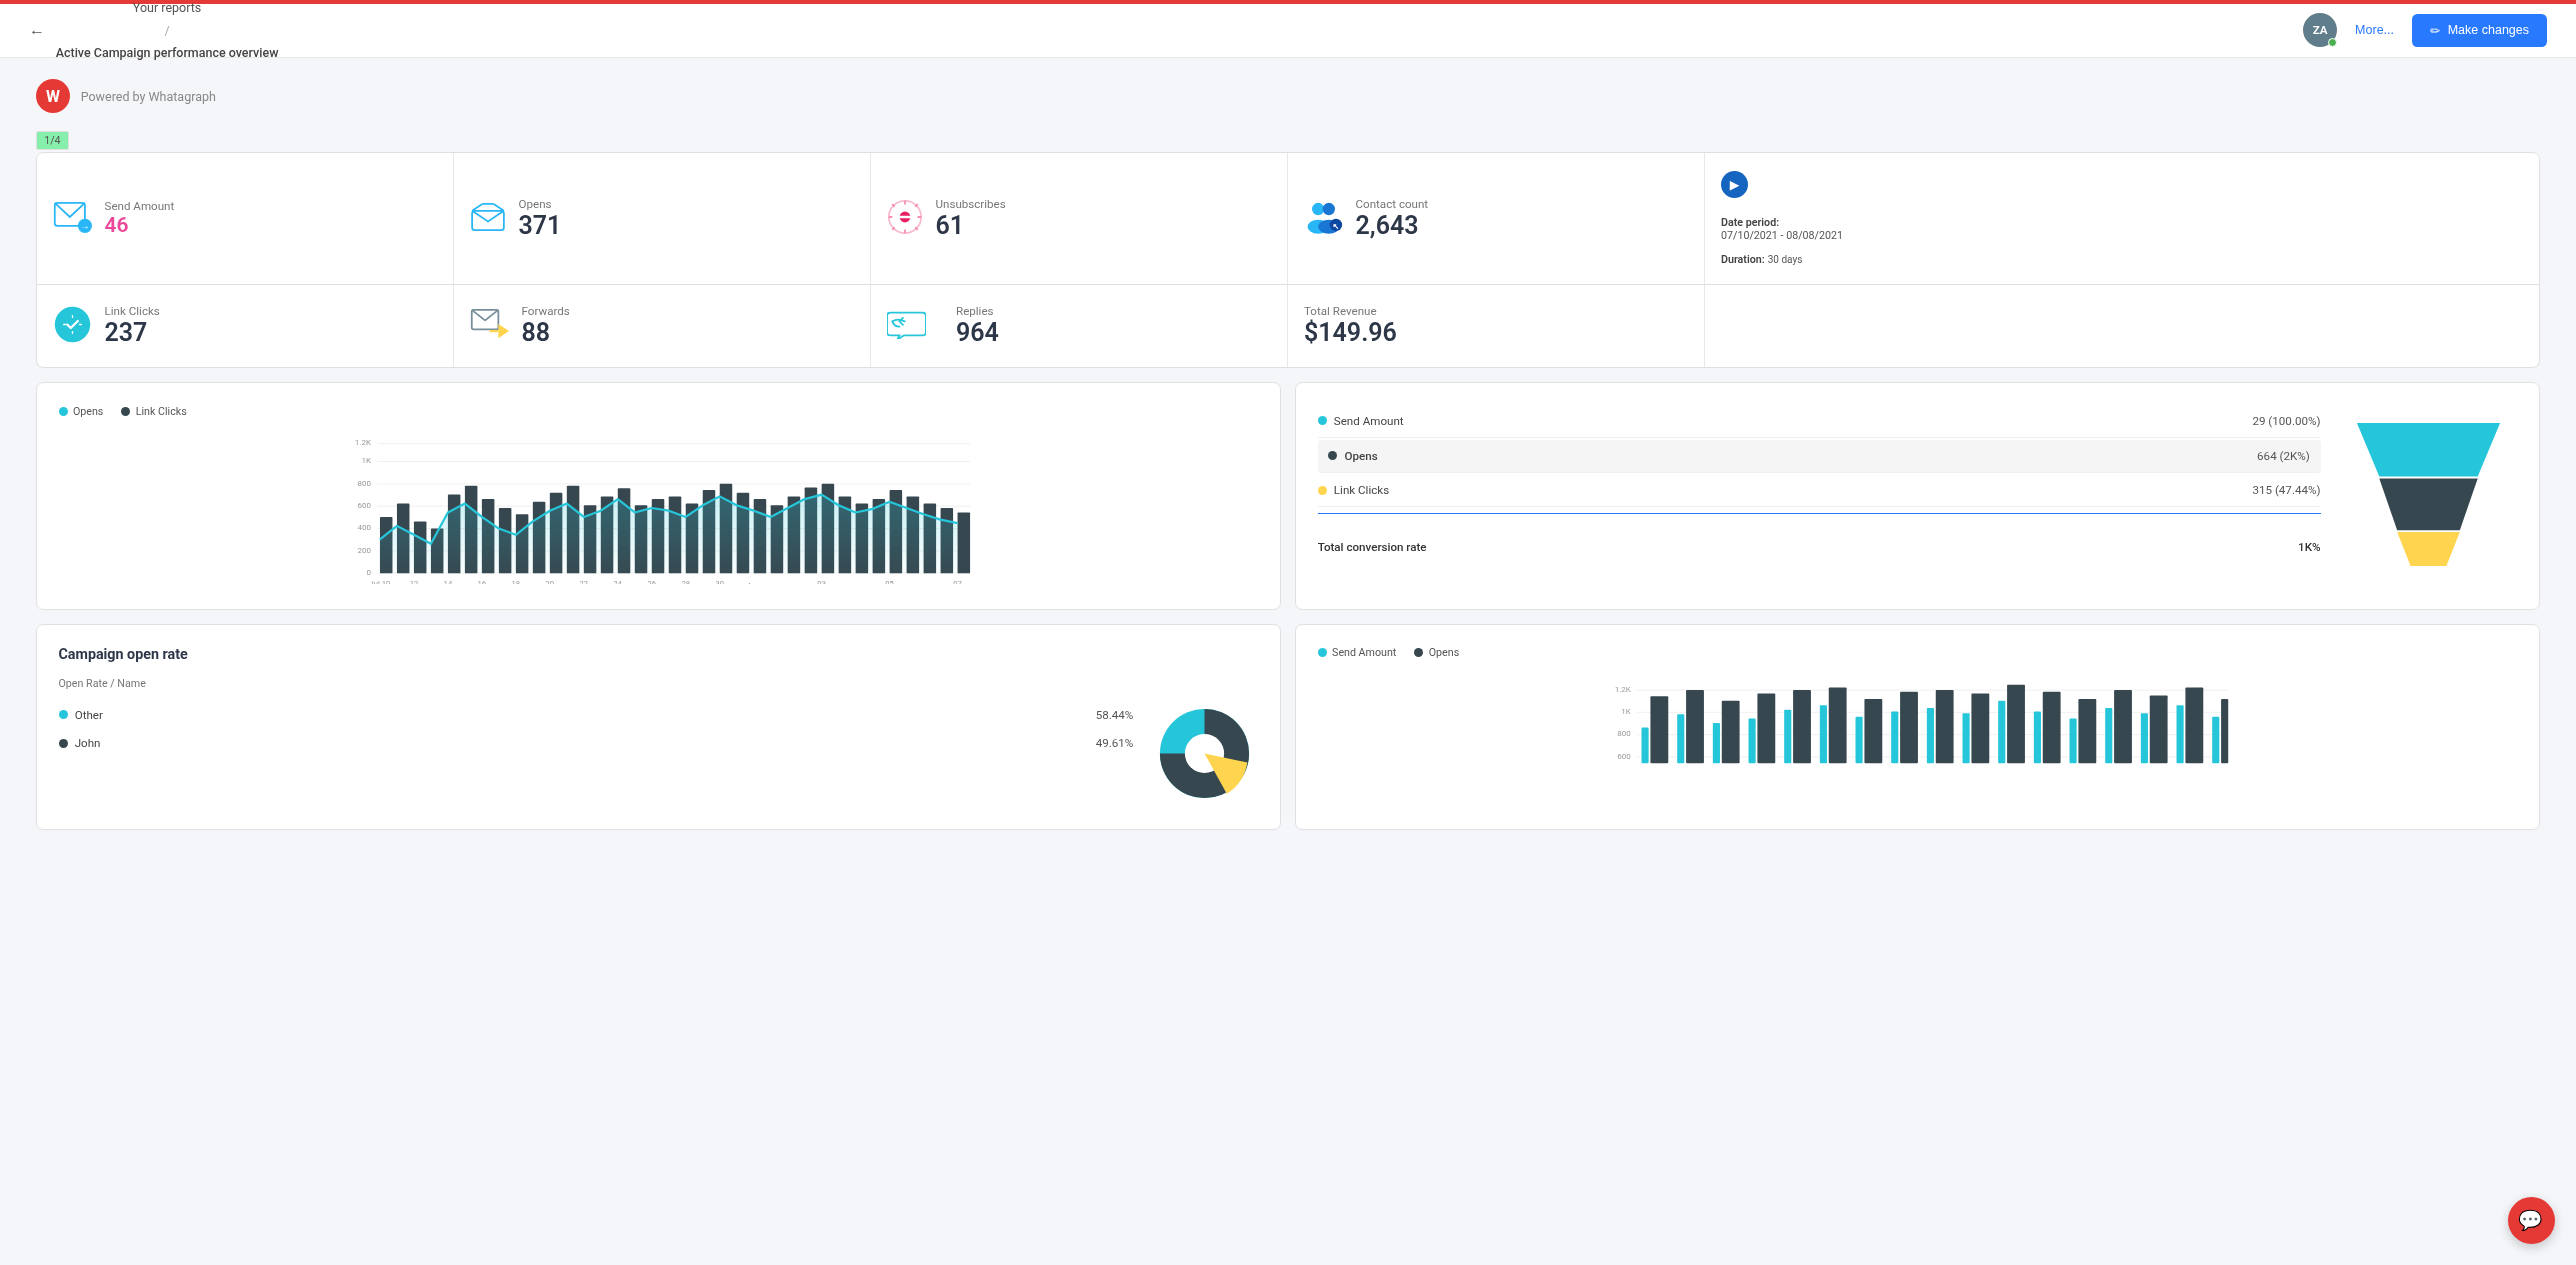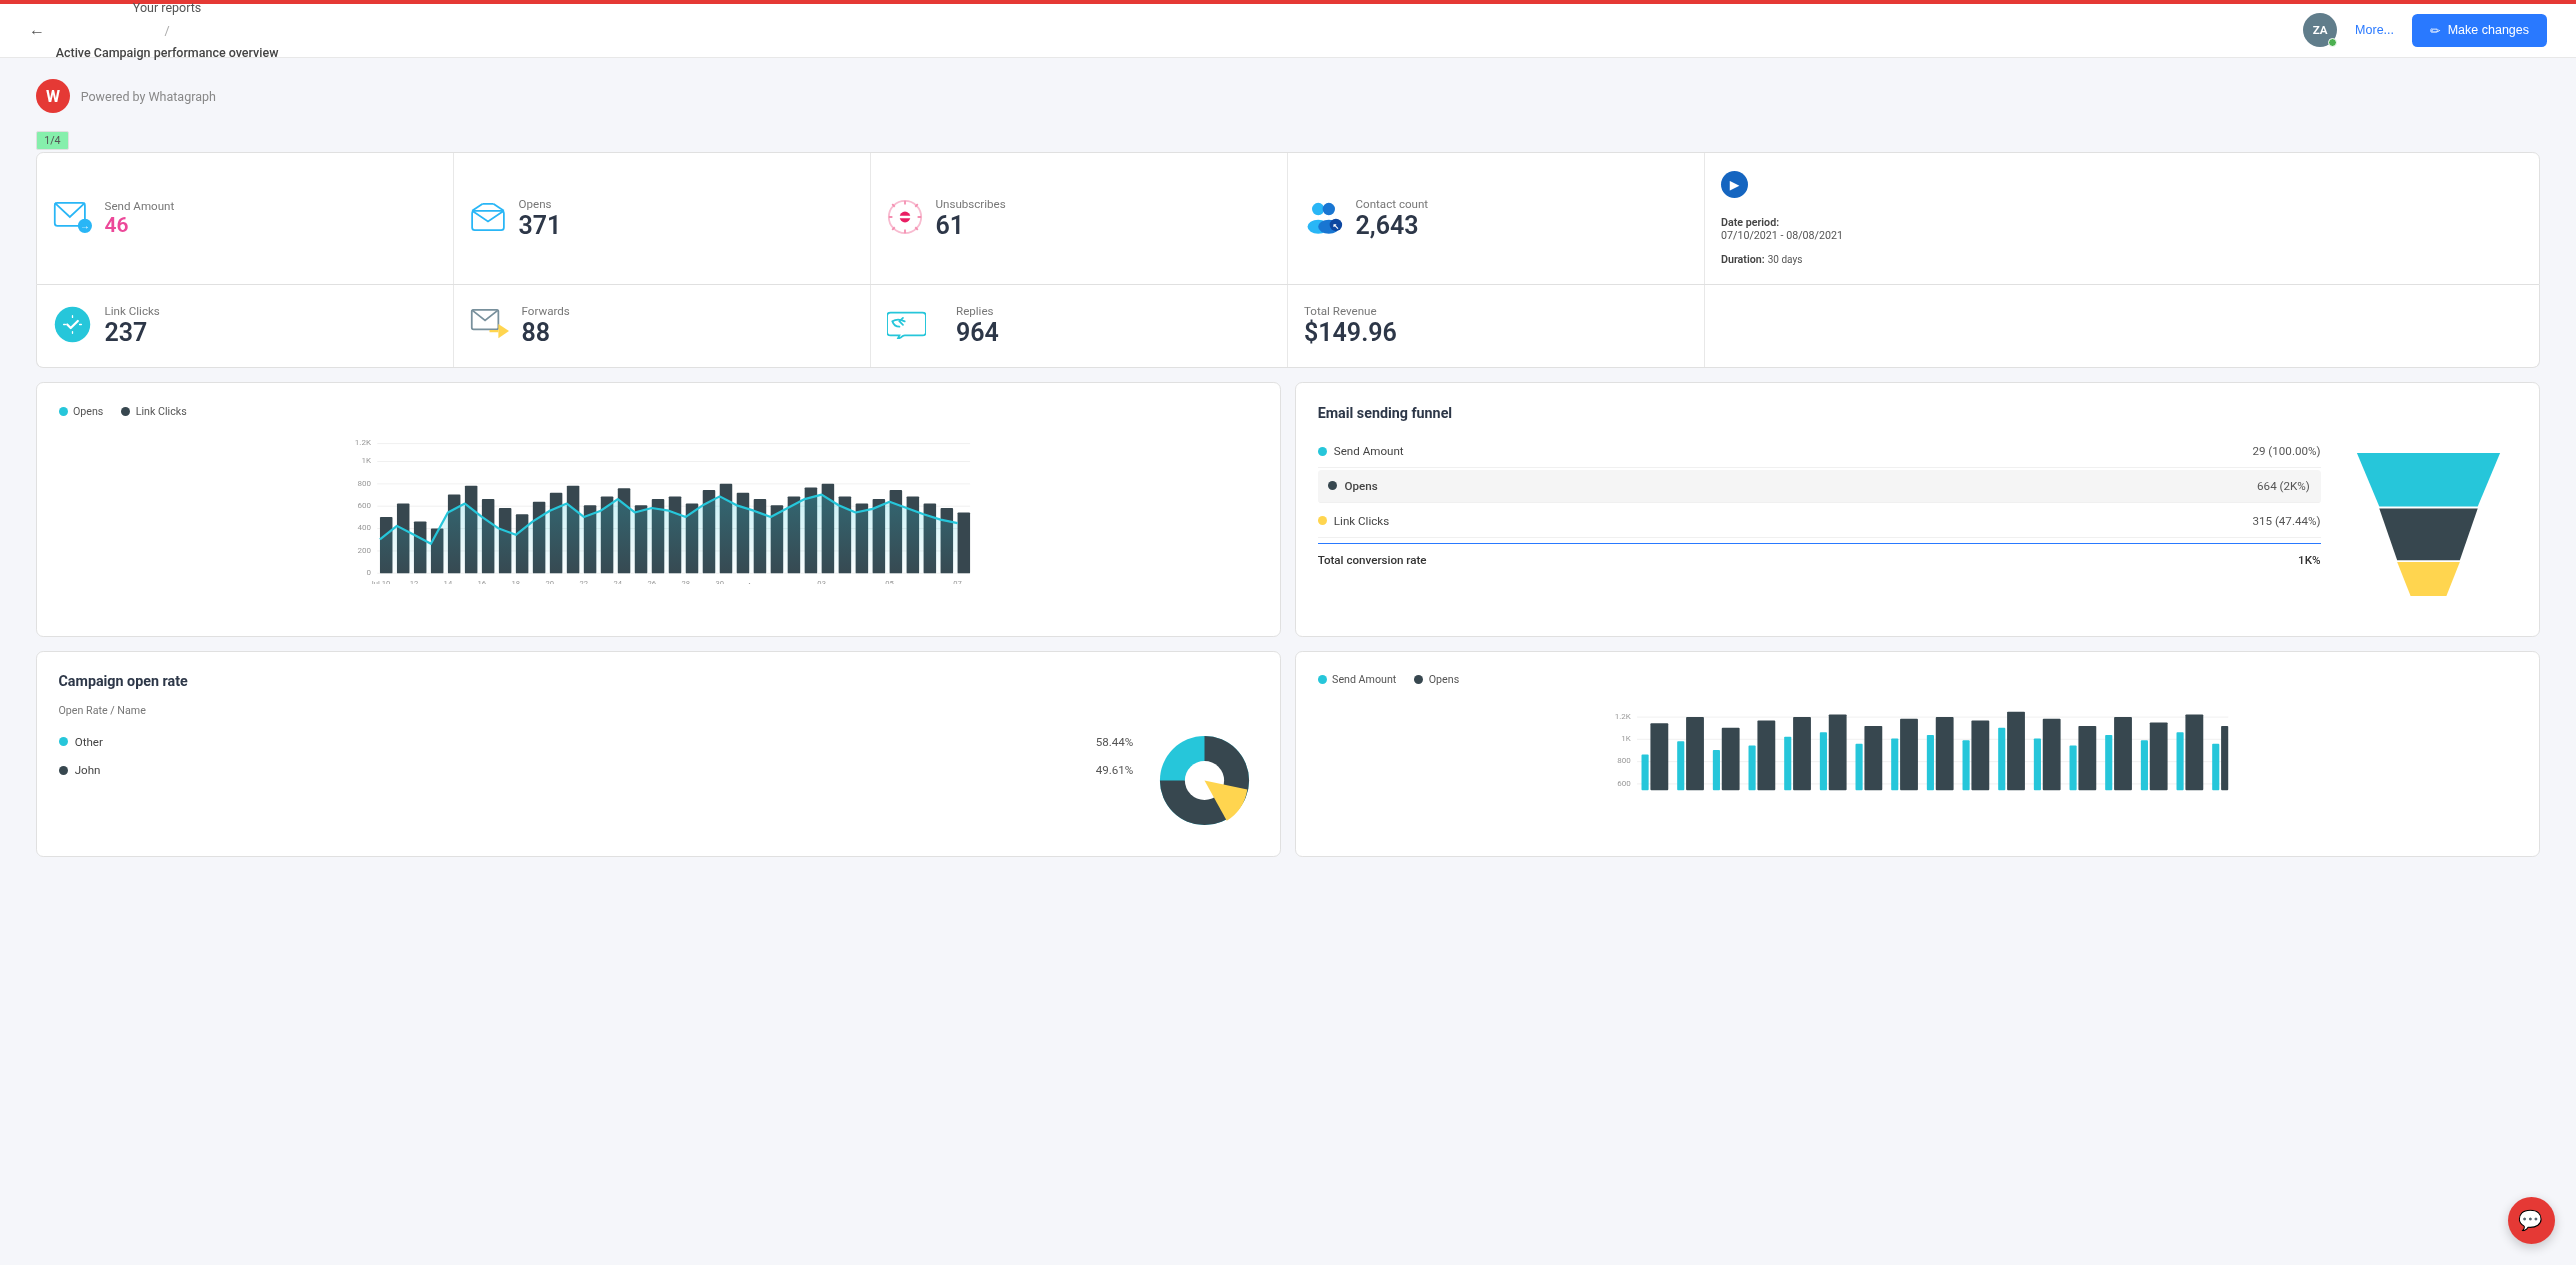--- a/index.html
+++ b/index.html
@@ -315,21 +315,20 @@
           <text x="456" y="175" font-size="8.5" fill="#999" text-anchor="middle">Aug</text>
           <text x="456" y="183" font-size="8.5" fill="#999" text-anchor="middle">01</text>
           <text x="532" y="172" font-size="8.5" fill="#999" text-anchor="middle">03</text>
           <text x="608" y="172" font-size="8.5" fill="#999" text-anchor="middle">05</text>
           <text x="684" y="172" font-size="8.5" fill="#999" text-anchor="middle">07</text>
         </svg>
       </div>
     </div>
 
     <div class="chart-card">
-      <div class="chart-title">Email sending funnel</div>
       <div style="display:flex; gap:18px;">
         <div style="flex:1;">
 
           <div style="display:flex; align-items:center; justify-content:space-between; padding:9px 0; border-bottom:0.9px solid #f0f0f0;">
             <div style="display:flex; align-items:center; gap:7.2px;">
               <div style="width:9px;height:9px;border-radius:50%;background:#26c6da;"></div>
               <span style="font-size:11.6px;color:#444;">Send Amount</span>
             </div>
             <span style="font-size:11.6px;color:#555;">29 (100.00%)</span>
           </div>
@@ -343,21 +342,21 @@
           </div>
 
           <div style="display:flex; align-items:center; justify-content:space-between; padding:9px 0; border-bottom:0.9px solid #f0f0f0;">
             <div style="display:flex; align-items:center; gap:7.2px;">
               <div style="width:9px;height:9px;border-radius:50%;background:#ffd54f;"></div>
               <span style="font-size:11.6px;color:#444;">Link Clicks</span>
             </div>
             <span style="font-size:11.6px;color:#555;">315 (47.44%)</span>
           </div>
 
-          <div style="display:flex; justify-content:space-between; padding:9px 0; border-top:1.8px solid #2979ff; margin-top:5.4px;">
+          <div style="display:flex; justify-content:space-between; padding:26px 0; border-top:1.8px solid #2979ff; margin-top:5.4px;">
             <span style="font-size:11.6px;font-weight:500;color:#333;">Total conversion rate</span>
             <span style="font-size:11.6px;font-weight:500;color:#333;">1K%</span>
           </div>
         </div>
 
         <div style="width:179px; display:flex; align-items:center; justify-content:center;">
           <svg viewBox="0 0 200 200" width="179" height="179">
 
             <polygon points="20,20 180,20 155,80 45,80" fill="#26c6da"></polygon>
 

